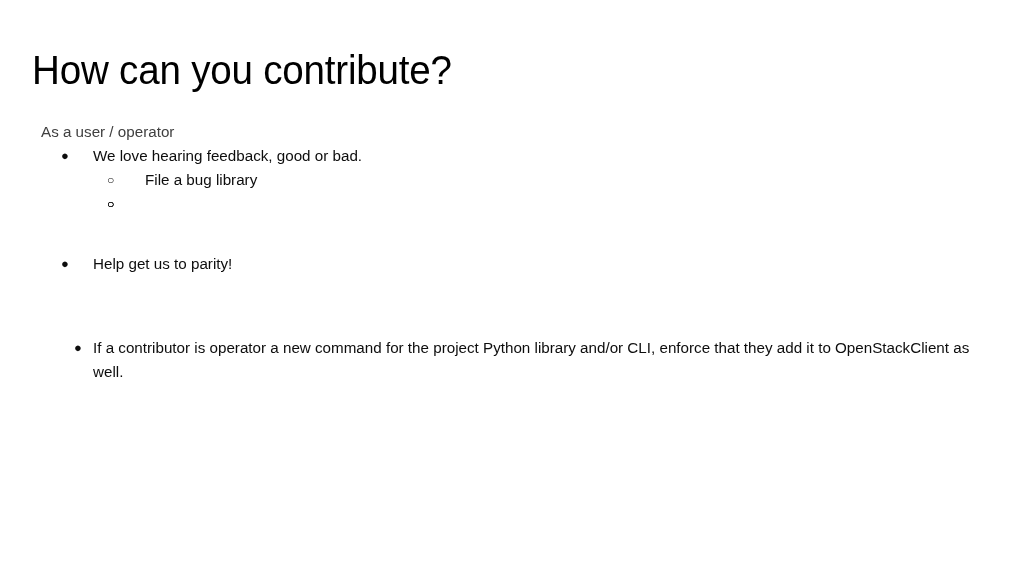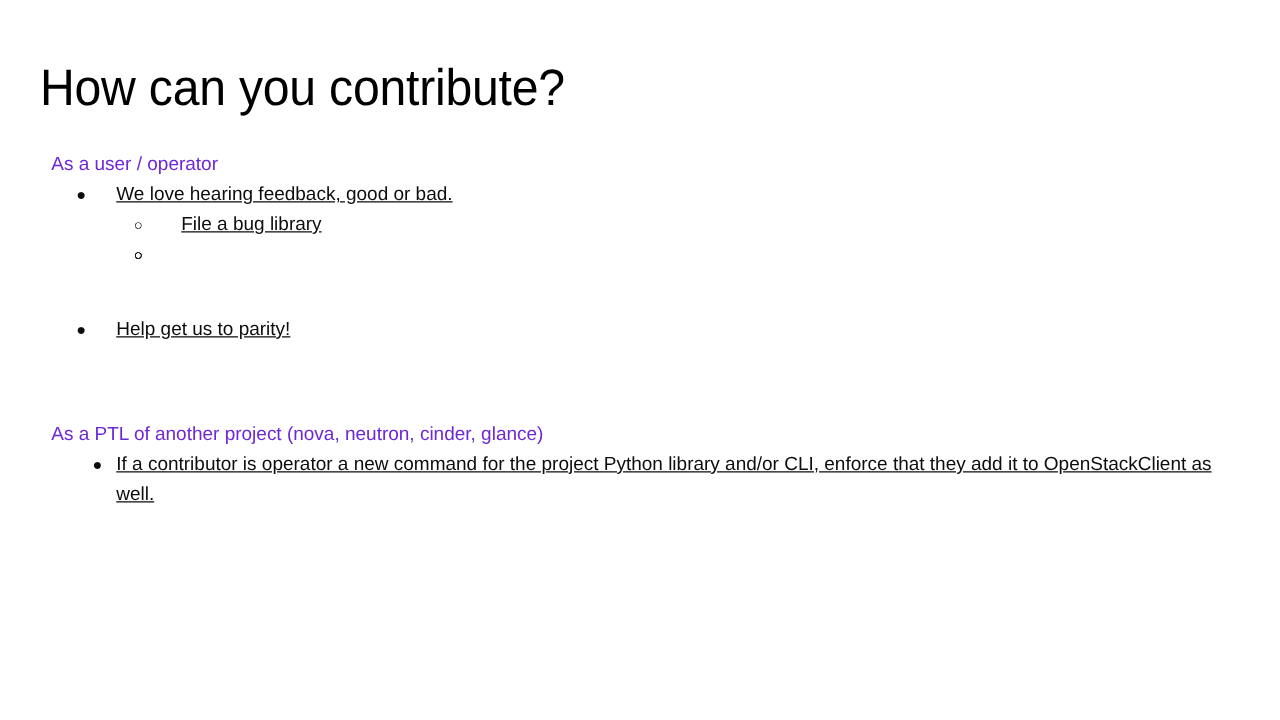--- a/index.html
+++ b/index.html
@@ -56,21 +56,21 @@
     margin: 0;
     padding: 0;
   }
 
   .section-heading {
     margin: 0;
     padding: 0;
     font-size: 15.2px;
     line-height: 24px;
     font-weight: 400;
-    color: #6d28d9;
+    color: #404040;
     white-space: nowrap;
   }
   .section.gap-3 { margin-top: 60px; }
 
   
   .bullets {
     list-style: none;
     margin: 0;
     padding: 0;
   }
@@ -115,21 +115,20 @@
     top: 0;
     width: 12px;
     line-height: 24px;
     font-size: 12px;
     color: #0d0d0d;
     text-align: left;
   }
 
   .bullet .text {
     display: block;
-    text-decoration: underline;
   }
 
   .bullet.wrap .text {
     white-space: normal;
   }
 
   
   .mono {
     font-family: "Liberation Mono", "DejaVu Sans Mono", monospace;
     font-weight: 700;
@@ -178,21 +177,20 @@
     <div class="section gap-3">
       <ul class="bullets">
         <li class="bullet lvl1">
           <span class="marker">●</span>
           <span class="text">Help get us to parity!</span>
         </li>
       </ul>
     </div>
 
     <div class="section gap-3">
-      <div class="section-heading">As a PTL of another project (nova, neutron, cinder, glance)</div>
       <ul class="bullets">
         <li class="bullet lvl1 indent-b wrap">
           <span class="marker">●</span>
           <span class="text">If a contributor is operator a new command for the project Python library and/or CLI, enforce that they add it to OpenStackClient as well.</span>
         </li>
       </ul>
     </div>
 
   </div>
 </div>

